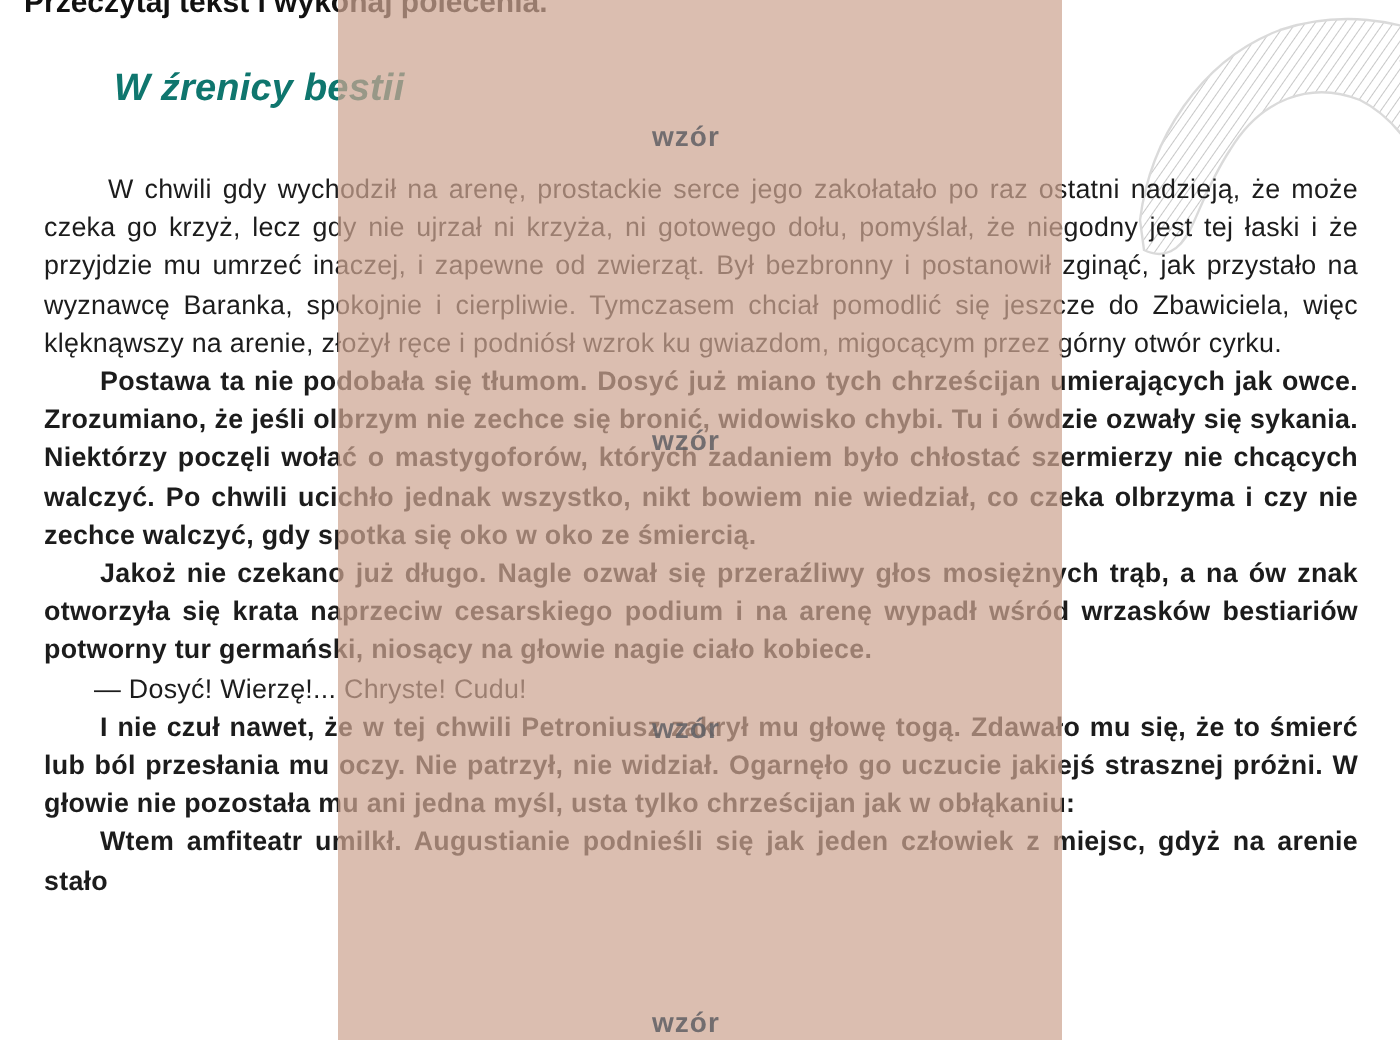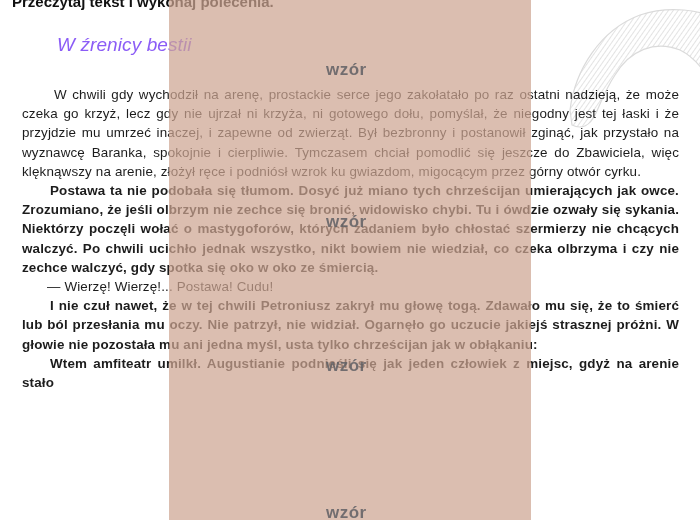--- a/index.html
+++ b/index.html
@@ -16,39 +16,39 @@
   .page {
     position: absolute; left: 0; top: 0; width: 700px; height: 520px; z-index: 2; border-radius: 17px;
   }
   .instruction {
     position: absolute; left: 12px; top: -7px;
     font-weight: bold; font-size: 15px; color: #111;
     white-space: nowrap;
   }
   .title {
     position: absolute; left: 57px; top: 34px;
-    font-style: italic; font-weight: normal; font-size: 19px;
-    color: #8b5cf6; white-space: nowrap; letter-spacing: 0.1px;
+    font-style: italic; font-weight: bold; font-size: 19px;
+    color: #0f766e; white-space: nowrap; letter-spacing: 0.1px;
   }
   .text {
     position: absolute; left: 22px; top: 85px; width: 657px;
     font-size: 13.4px; line-height: 19.2px; text-align: justify;
     letter-spacing: 0.15px;
   }
   .text p { margin: 0; }
   .indent1 { text-indent: 32px; }
   .indent2 { text-indent: 28px; font-weight: bold; }
   .dialog { padding-left: 25px; text-align: left; }
   .overlay {
     position: absolute; left: 169px; top: 0; width: 362px; height: 520px;
     background: rgba(205, 165, 145, 0.72); z-index: 3;
   }
   .wm {
     position: absolute; z-index: 4;
-    font-weight: bold; font-size: 17px; color: rgba(95, 95, 100, 0.85);
+    font-weight: bold; font-size: 14px; color: rgba(95, 95, 100, 0.85);
     letter-spacing: 0.5px;
   }
 </style>
 </head>
 <body>
 
 <svg class="beast" viewBox="0 0 160 200">
   <defs>
     <pattern id="hatch" width="4" height="4" patternUnits="userSpaceOnUse" patternTransform="rotate(35)">
       <line x1="0" y1="0" x2="0" y2="4" stroke="#9a9a9a" stroke-width="1"></line>
@@ -58,21 +58,22 @@
   <path d="M140,40 C150,60 155,85 150,110" fill="none" stroke="#c4c4c4" stroke-width="1"></path>
 </svg>
 
 <div class="page">
   <div class="instruction">Przeczytaj tekst i wykonaj polecenia.</div>
   <div class="title">W źrenicy bestii</div>
 
   <div class="text">
     <p class="indent1">W chwili gdy wychodził na arenę, prostackie serce jego zakołatało po raz ostatni nadzieją, że może czeka go krzyż, lecz gdy nie ujrzał ni krzyża, ni gotowego dołu, pomyślał, że niegodny jest tej łaski i że przyjdzie mu umrzeć inaczej, i zapewne od zwierząt. Był bezbronny i postanowił zginąć, jak przystało na wyznawcę Baranka, spokojnie i cierpliwie. Tymczasem chciał pomodlić się jeszcze do Zbawiciela, więc klęknąwszy na arenie, złożył ręce i podniósł wzrok ku gwiazdom, migocącym przez górny otwór cyrku.</p>
     <p class="indent2">Postawa ta nie podobała się tłumom. Dosyć już miano tych chrześcijan umierających jak owce. Zrozumiano, że jeśli olbrzym nie zechce się bronić, widowisko chybi. Tu i ówdzie ozwały się sykania. Niektórzy poczęli wołać o mastygoforów, których zadaniem było chłostać szermierzy nie chcących walczyć. Po chwili ucichło jednak wszystko, nikt bowiem nie wiedział, co czeka olbrzyma i czy nie zechce walczyć, gdy spotka się oko w oko ze śmiercią.</p>
-    <p class="dialog">— Wierzę! Wierzę!... Postawa! Cudu!</p>
+    <p class="indent2">Jakoż nie czekano już długo. Nagle ozwał się przeraźliwy głos mosiężnych trąb, a na ów znak otworzyła się krata naprzeciw cesarskiego podium i na arenę wypadł wśród wrzasków bestiariów potworny tur germański, niosący na głowie nagie ciało kobiece.</p>
+    <p class="dialog">— Dosyć! Wierzę!... Chryste! Cudu!</p>
     <p class="indent2">I nie czuł nawet, że w tej chwili Petroniusz zakrył mu głowę togą. Zdawało mu się, że to śmierć lub ból przesłania mu oczy. Nie patrzył, nie widział. Ogarnęło go uczucie jakiejś strasznej próżni. W głowie nie pozostała mu ani jedna myśl, usta tylko chrześcijan jak w obłąkaniu:</p>
     <p class="indent2">Wtem amfiteatr umilkł. Augustianie podnieśli się jak jeden człowiek z miejsc, gdyż na arenie stało</p>
   </div>
 </div>
 
 <div class="overlay"></div>
 
 <div class="wm" style="left:326px; top:60px;">wzór</div>
 <div class="wm" style="left:326px; top:212px;">wzór</div>
 <div class="wm" style="left:326px; top:356px;">wzór</div>

